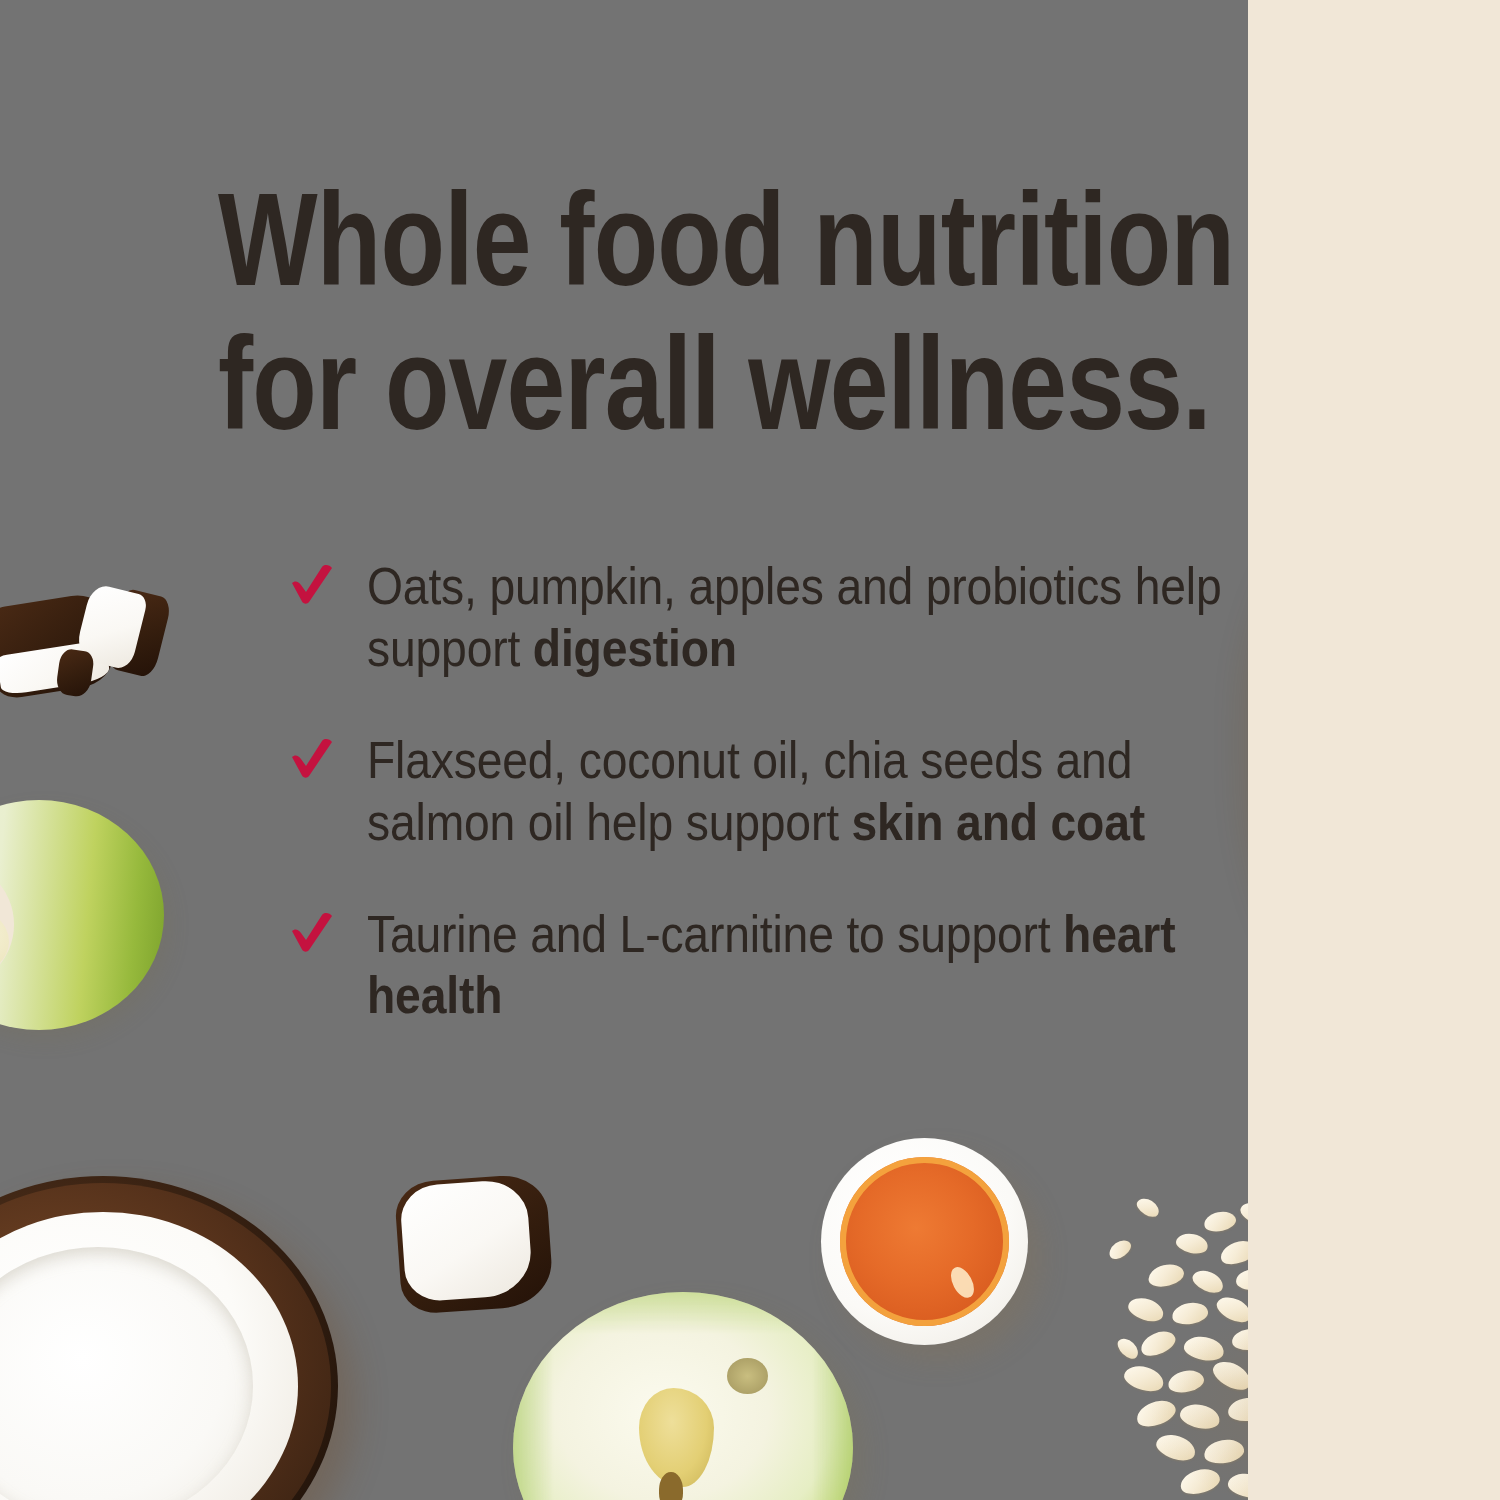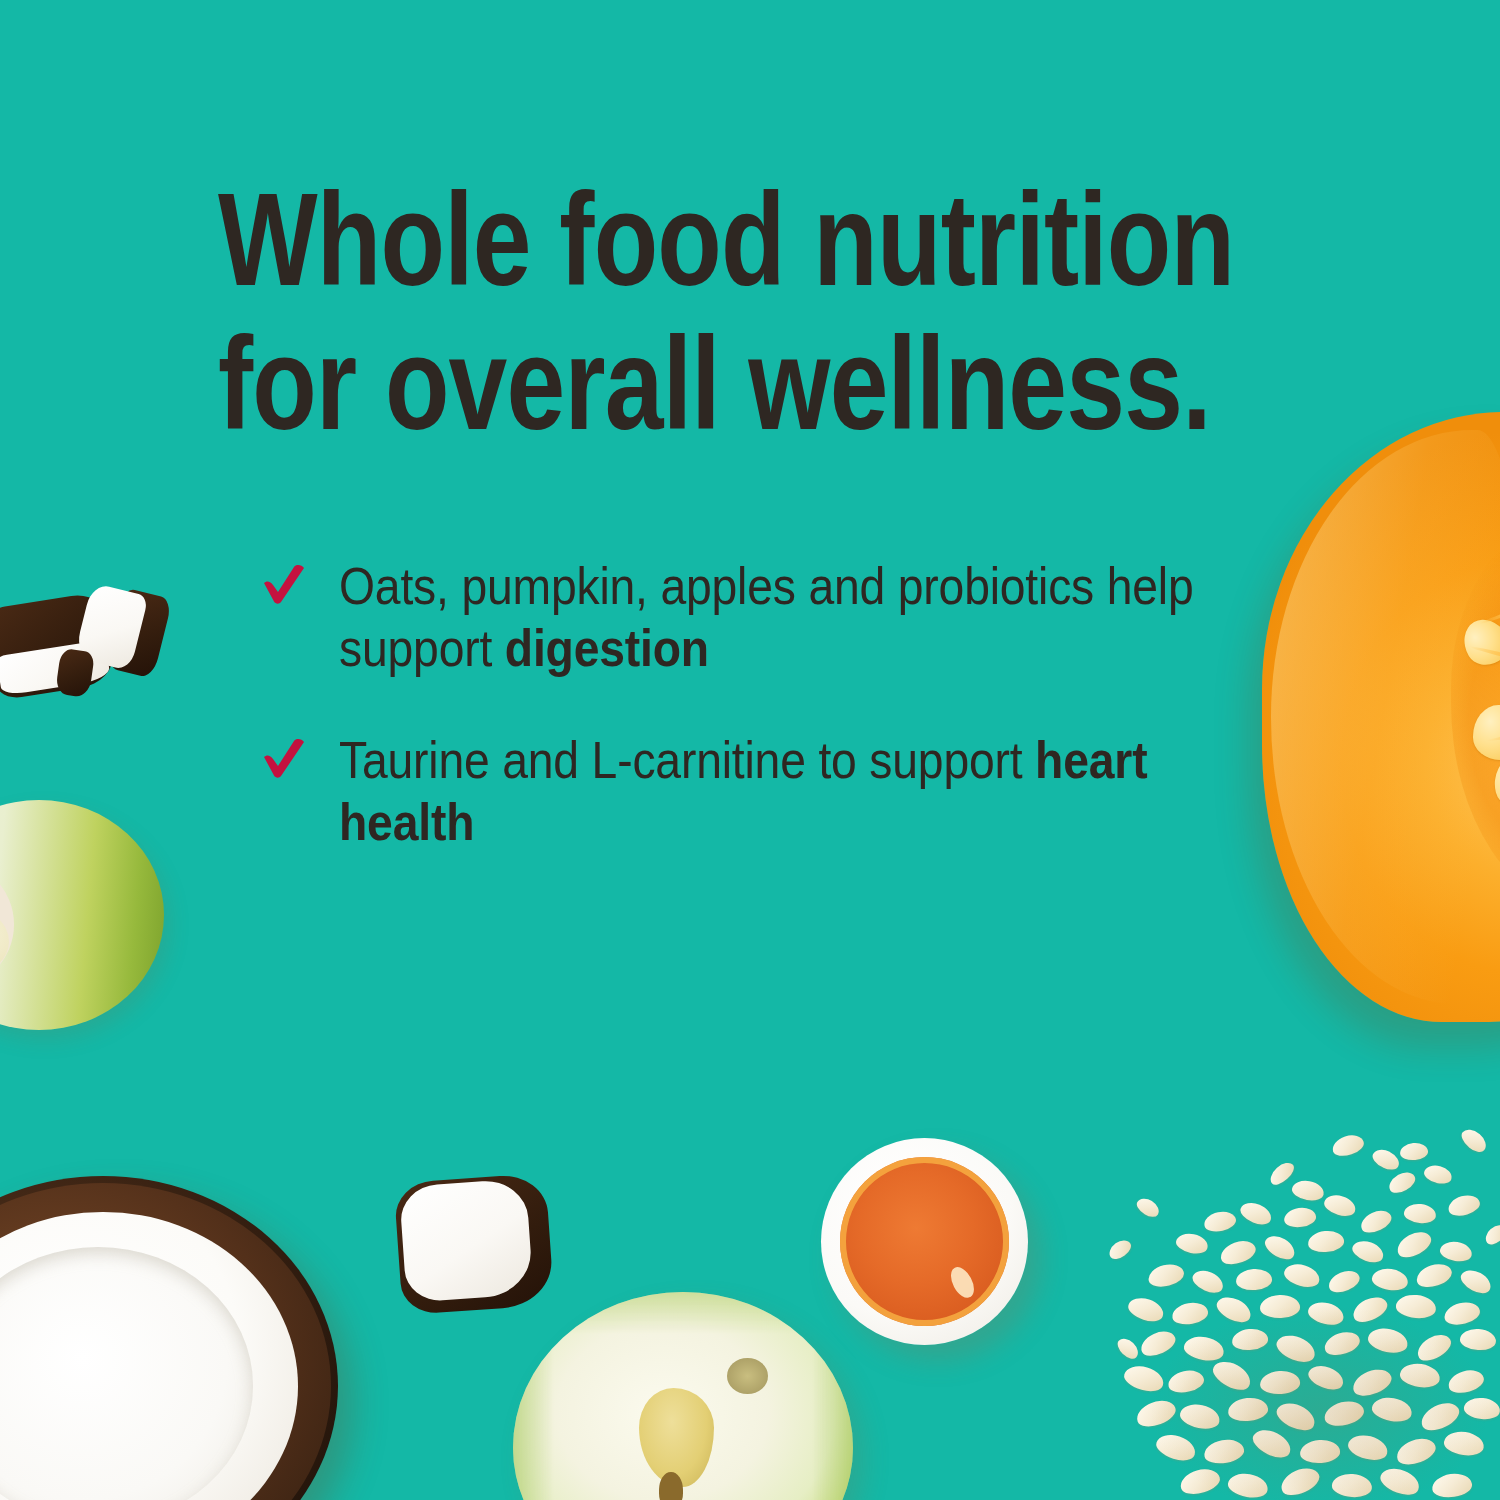--- a/index.html
+++ b/index.html
@@ -3,23 +3,23 @@
 <meta charset="utf-8">
 <title>Whole food nutrition</title>
 <style>
   html, body {
     margin: 0;
     padding: 0;
     background: #F1E7D7;
   }
   #stage {
     position: relative;
-    width: 1500px;
+    width: 1248px;
     height: 1500px;
-    background: #14b8a6;
+    background: #737373;
     overflow: hidden;
     font-family: "Liberation Sans", sans-serif;
   }
 
   
   .headline {
     position: absolute;
     left: 218px;
     top: 168px;
     width: 1100px;
@@ -32,21 +32,21 @@
     transform: scaleX(0.80);
     transform-origin: left top;
     white-space: nowrap;
     z-index: 40;
   }
   .headline .hl-line { display: block; }
 
   
   .bullets {
     position: absolute;
-    left: 261px;
+    left: 289px;
     top: 556px;
     width: 960px;
     z-index: 40;
   }
   .bullet {
     position: relative;
     padding-left: 78px;
     margin-bottom: 50px;
   }
   .bullet:last-child { margin-bottom: 8px; }
@@ -454,20 +454,26 @@
 
   <div class="bullets">
 
     <div class="bullet">
       <svg class="check-icon" viewBox="0 0 46 40" aria-hidden="true">
         <path d="M3 19 C6 16, 9.5 17.5, 12 21 L17 28 L33 3 C35.5 -0.5, 41 1, 43 4 L20 38 C18 40.5, 14.5 40, 13 37.5 Z" fill="#C4123F"></path>
       </svg>
       <span class="bullet-text"><span>Oats, pumpkin, apples and probiotics help support </span><b>digestion</b></span>
     </div>
 
+    <div class="bullet">
+      <svg class="check-icon" viewBox="0 0 46 40" aria-hidden="true">
+        <path d="M3 19 C6 16, 9.5 17.5, 12 21 L17 28 L33 3 C35.5 -0.5, 41 1, 43 4 L20 38 C18 40.5, 14.5 40, 13 37.5 Z" fill="#C4123F"></path>
+      </svg>
+      <span class="bullet-text"><span>Flaxseed, coconut oil, chia seeds and salmon oil help support </span><b>skin and coat</b></span>
+    </div>
 
     <div class="bullet">
       <svg class="check-icon" viewBox="0 0 46 40" aria-hidden="true">
         <path d="M3 19 C6 16, 9.5 17.5, 12 21 L17 28 L33 3 C35.5 -0.5, 41 1, 43 4 L20 38 C18 40.5, 14.5 40, 13 37.5 Z" fill="#C4123F"></path>
       </svg>
       <span class="bullet-text"><span>Taurine and L-carnitine to support </span><b>heart health</b></span>
     </div>
 
   </div>
 

